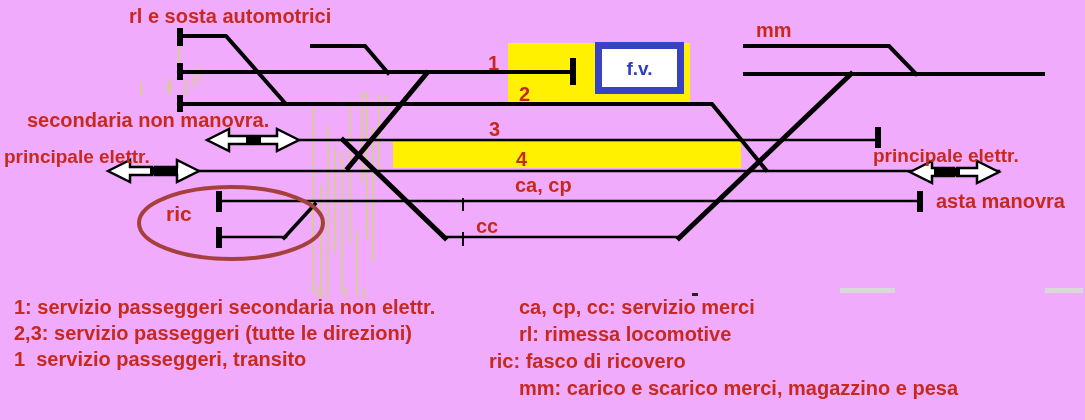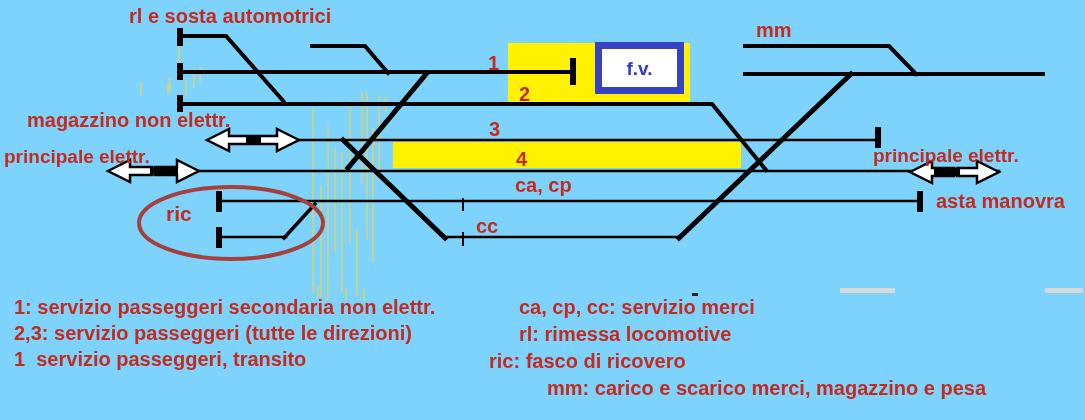--- a/index.html
+++ b/index.html
@@ -1,16 +1,16 @@
 <!DOCTYPE html>
 <html><head>
 <meta charset="utf-8">
 <style>
   html,body{margin:0;padding:0;background:#ffffff;}
-  #stage{position:relative;width:1085px;height:420px;background:#7dd3fc;overflow:hidden;
+  #stage{position:relative;width:1085px;height:420px;background:#f0abfc;overflow:hidden;
          font-family:"Liberation Sans", sans-serif;}
   #trackwork{position:absolute;left:0;top:0;}
   .lbl{position:absolute;color:#c62a1e;font-weight:bold;white-space:pre;line-height:1;}
   .sz20{font-size:20px;}
   .sz19{font-size:19px;}
   .fv{color:#2f3cc0;font-size:19px;font-weight:bold;text-align:center;}
   .legend-item{position:absolute;color:#c62a1e;font-weight:bold;font-size:20px;white-space:pre;line-height:1;}
 </style>
 </head>
 <body>
@@ -115,21 +115,21 @@
       <rect x="934" y="168" width="26" height="8" fill="#000000" stroke="none"></rect>
     </g>
 
     <ellipse cx="231" cy="223" rx="92" ry="36" fill="none" stroke="#a5403d" stroke-width="4"></ellipse>
 
     <rect x="598.5" y="45.5" width="82" height="45" fill="#ffffff" stroke="#3743c3" stroke-width="7"></rect>
   </svg>
 
   <div class="lbl sz20" style="left:129px;top:6px;">rl e sosta automotrici</div>
   <div class="lbl sz20" style="left:756px;top:20px;">mm</div>
-  <div class="lbl sz20" style="left:27px;top:110px;">magazzino non elettr.</div>
+  <div class="lbl sz20" style="left:27px;top:110px;">secondaria non manovra.</div>
   <div class="lbl sz19" style="left:4px;top:147px;">principale elettr.</div>
   <div class="lbl sz19" style="left:873px;top:146px;">principale elettr.</div>
   <div class="lbl sz20" style="left:936px;top:191px;">asta manovra</div>
   <div class="lbl sz20" style="left:166px;top:203px;font-size:21px;text-align:right;">ric</div>
 
   <div class="lbl fv" style="left:595px;top:59px;width:89px;">f.v.</div>
 
   <div class="lbl sz20" style="left:488px;top:53px;">1</div>
   <div class="lbl sz20" style="left:519px;top:84px;">2</div>
   <div class="lbl sz20" style="left:489px;top:119px;">3</div>
@@ -137,16 +137,16 @@
   <div class="lbl sz20" style="left:515px;top:175px;text-align:center;">ca, cp</div>
   <div class="lbl sz20" style="left:476px;top:216px;">cc</div>
 
   <div>
     <div class="legend-item" style="left:14px;top:297px;">1: servizio passeggeri secondaria non elettr.</div>
     <div class="legend-item" style="left:14px;top:323px;">2,3: servizio passeggeri (tutte le direzioni)</div>
     <div class="legend-item" style="left:14px;top:349px;">1  servizio passeggeri, transito</div>
     <div class="legend-item" style="left:519px;top:297px;">ca, cp, cc: servizio merci</div>
     <div class="legend-item" style="left:519px;top:324px;">rl: rimessa locomotive</div>
     <div class="legend-item" style="left:489px;top:351px;">ric: fasco di ricovero</div>
-    <div class="legend-item" style="left:519px;top:378px;margin-left:28px;">mm: carico e scarico merci, magazzino e pesa</div>
+    <div class="legend-item" style="left:519px;top:378px;">mm: carico e scarico merci, magazzino e pesa</div>
   </div>
 
 </div>
 
 </body></html>

